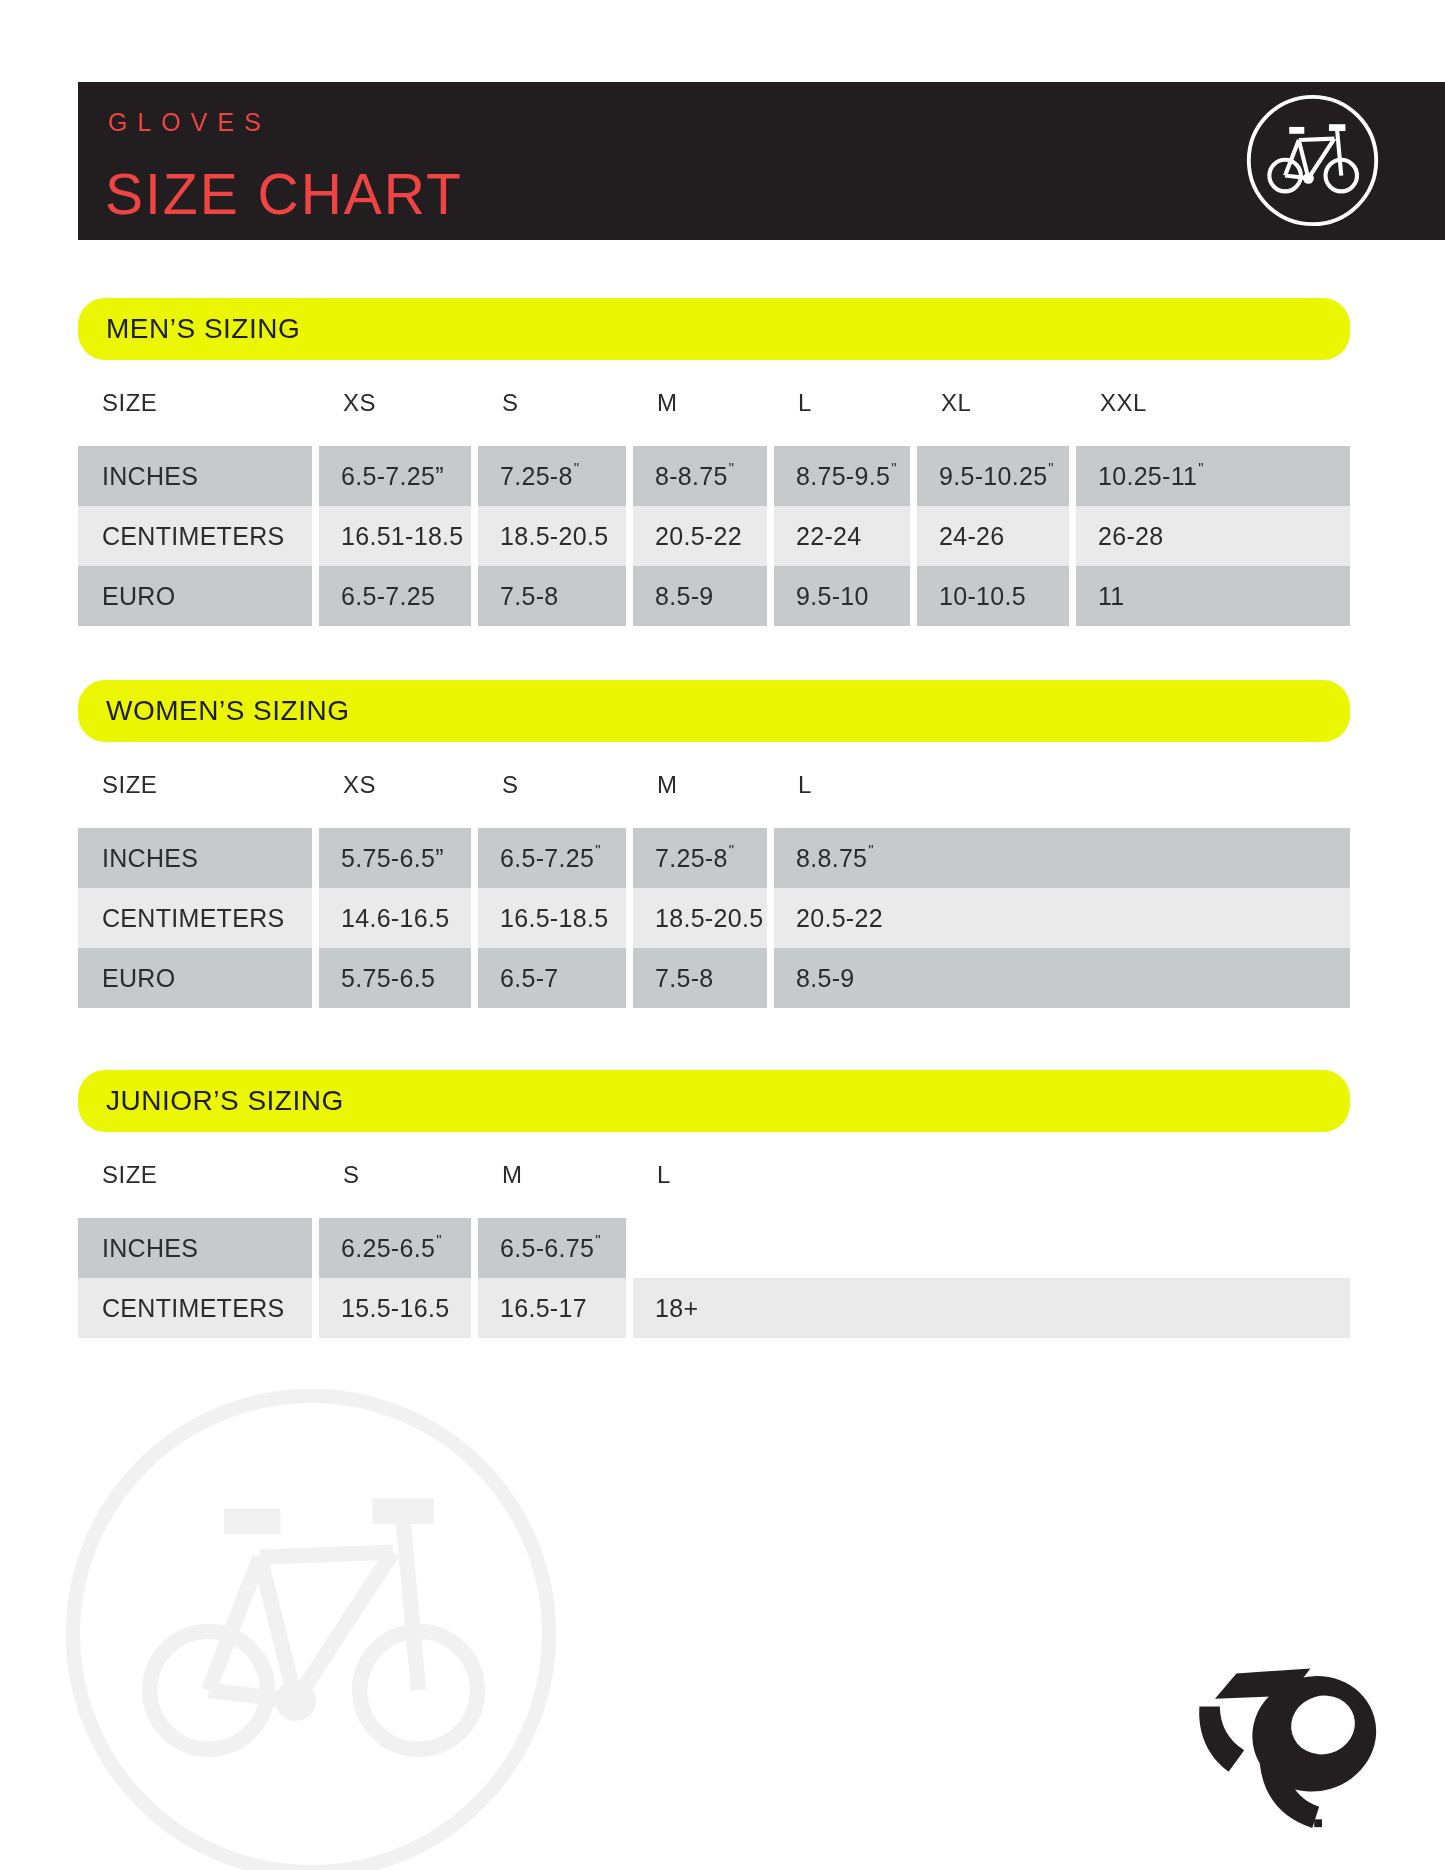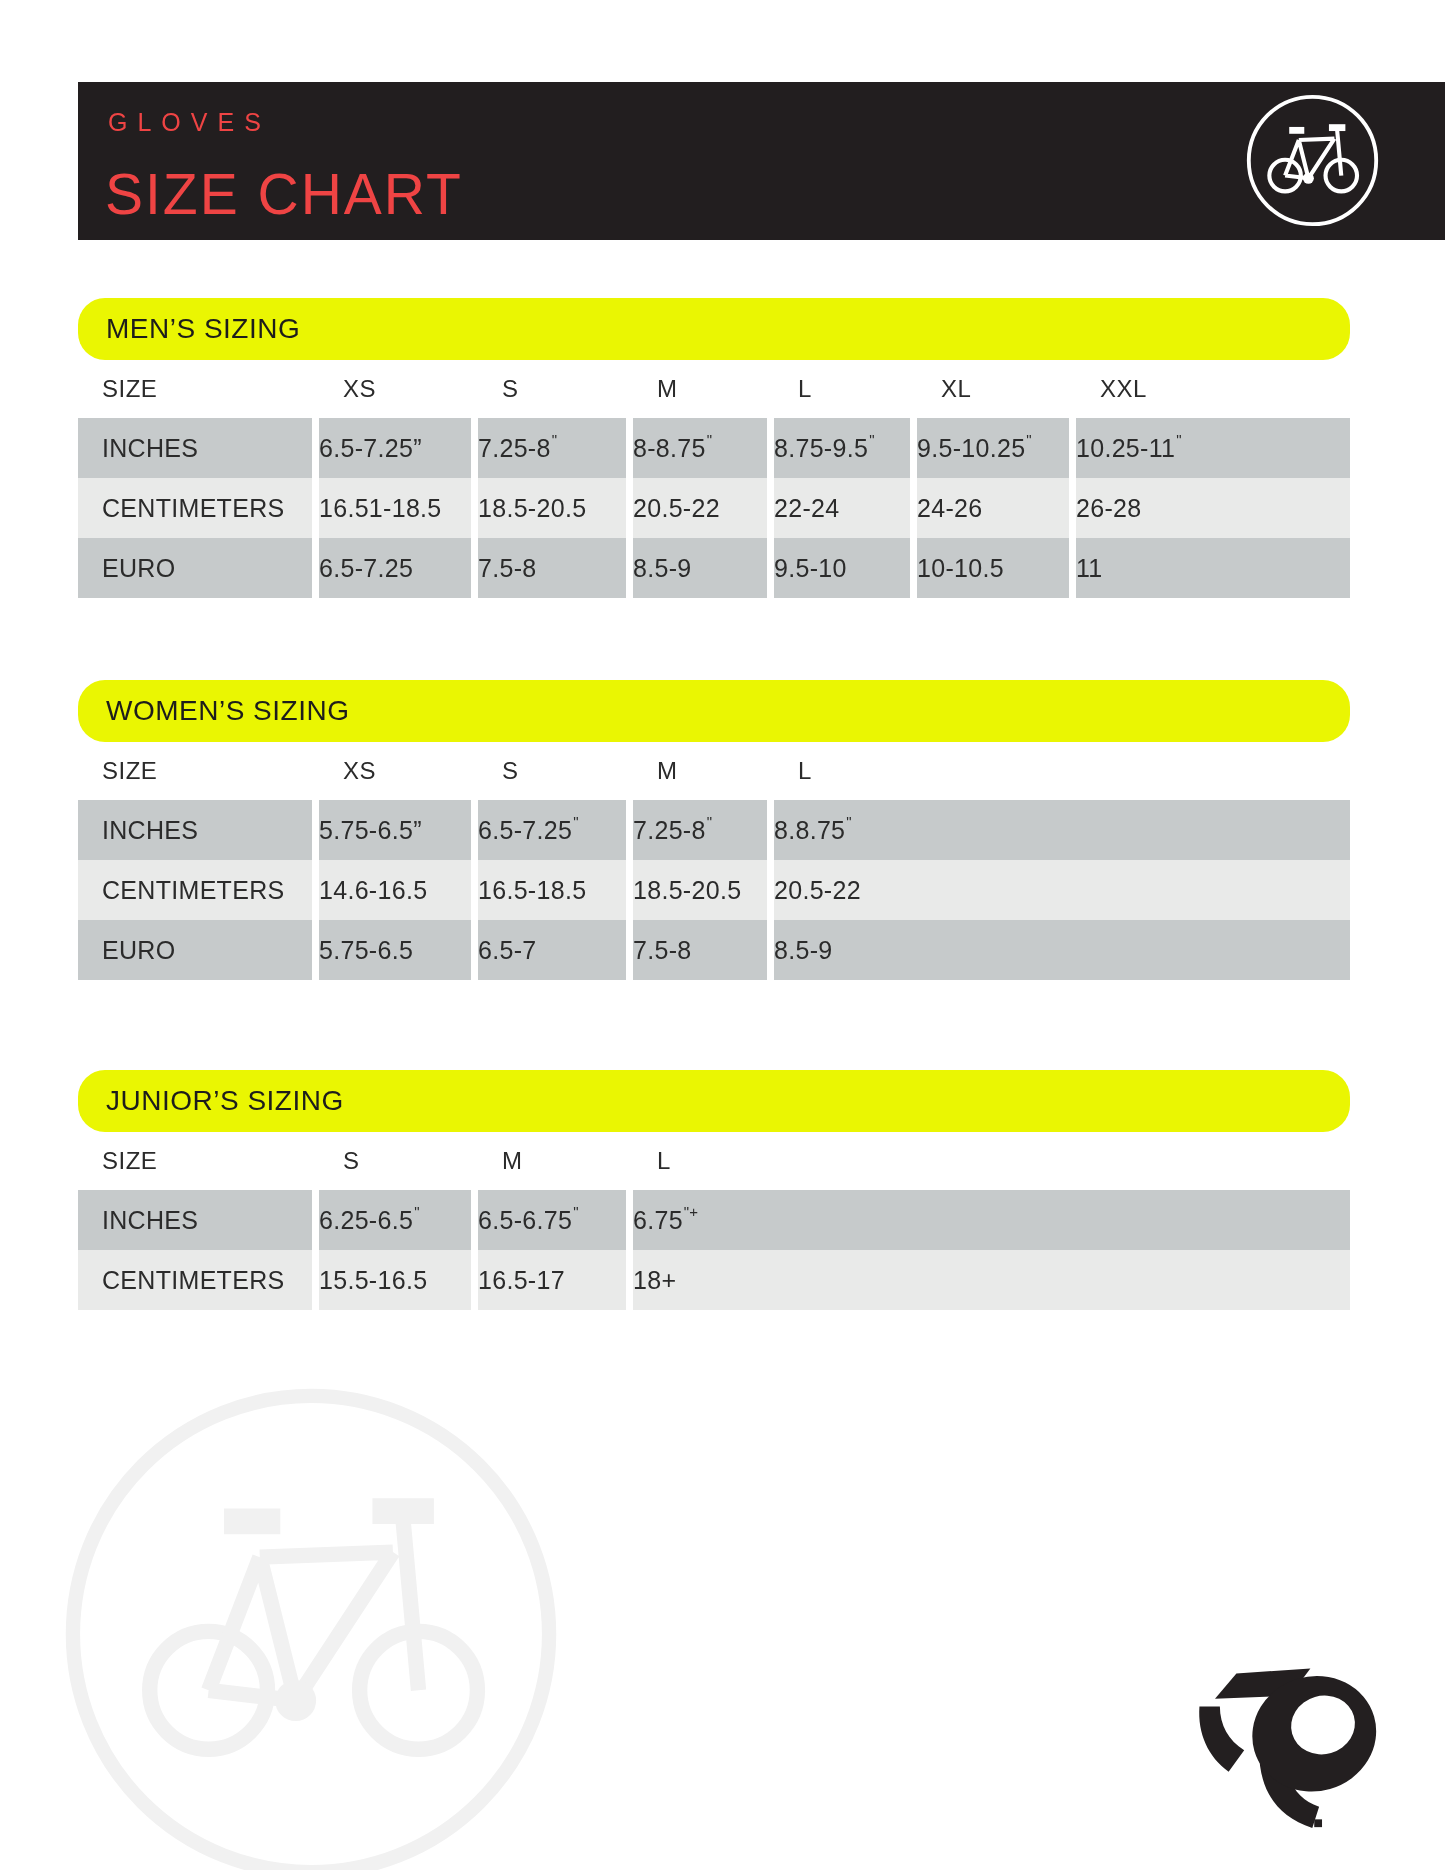--- a/index.html
+++ b/index.html
@@ -27,27 +27,27 @@
 
   
   .section{position:absolute;left:78px;width:1272px;}
   .sec-men{top:298px;}
   .sec-women{top:680px;}
   .sec-junior{top:1070px;}
   .section-bar{
     height:62px;background:var(--yellow);display:flex;align-items:center;
     padding-left:28px;font-size:28px;letter-spacing:0.5px;color:#1D1D1B;border-radius:27px;
   }
-  .thead{display:grid;column-gap:7px;height:58px;align-items:center;font-size:24px;letter-spacing:0.5px;}
+  .thead{display:grid;column-gap:7px;height:86px;align-items:center;font-size:24px;letter-spacing:0.5px;}
   .trow{display:grid;column-gap:7px;height:60px;align-items:center;font-size:25px;letter-spacing:0.3px;}
   .cols-7{grid-template-columns:234px 152px 148px 134px 136px 152px 1fr;}
   .cols-5{grid-template-columns:234px 152px 148px 134px 1fr;}
   .cols-4{grid-template-columns:234px 152px 148px 1fr;}
   .thead > div{padding-left:24px;}
-  .trow > div{height:100%;display:flex;align-items:center;}
+  .trow > div{padding-left:22px;height:100%;display:flex;align-items:center;}
   .trow > div:first-child{padding-left:24px;}
   .row-dark > div{background:var(--row-dark);}
   .row-light > div{background:var(--row-light);}
   .sup{font-size:15px;position:relative;top:-9px;letter-spacing:0;margin-left:1px;}
 
   
   .watermark{position:absolute;left:55px;top:1378px;width:512px;height:512px;color:#F1F1F1;}
   .brand-logo{position:absolute;left:1188px;top:1652px;width:198px;height:180px;}
   svg{display:block;width:100%;height:100%;}
 </style>
@@ -163,21 +163,20 @@
   <div class="thead cols-4">
     <div>SIZE</div>
     <div>S</div>
     <div>M</div>
     <div>L</div>
   </div>
   <div class="trow row-dark cols-4">
     <div>INCHES</div>
     <div>6.25-6.5<span class="sup">"</span></div>
     <div>6.5-6.75<span class="sup">"</span></div>
-    <div>6.75<span class="sup">"+</span></div>
   </div>
   <div class="trow row-light cols-4">
     <div>CENTIMETERS</div>
     <div>15.5-16.5</div>
     <div>16.5-17</div>
     <div>18+</div>
   </div>
 </section>
 
 <div class="watermark">

